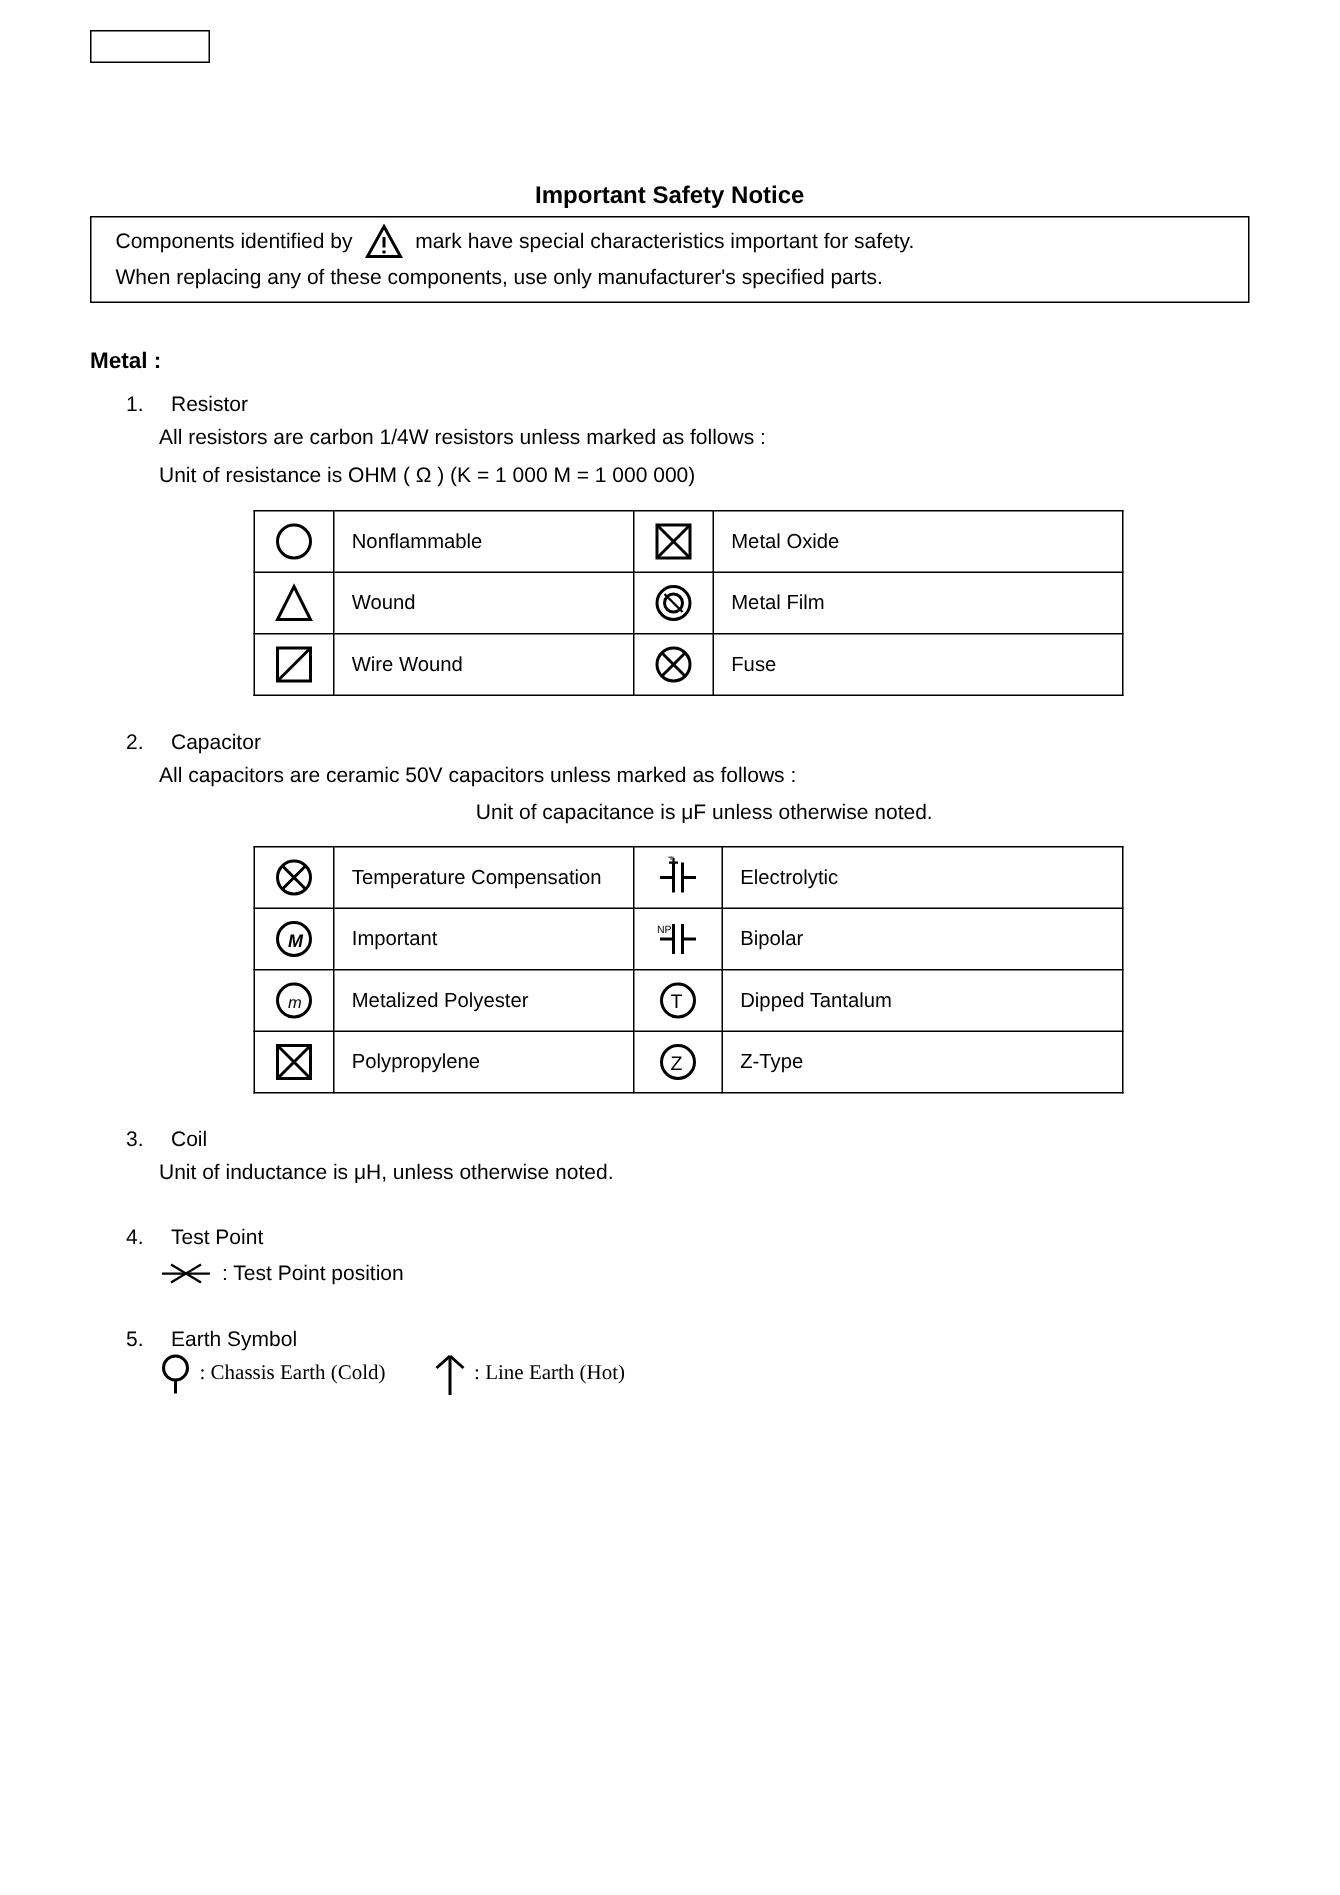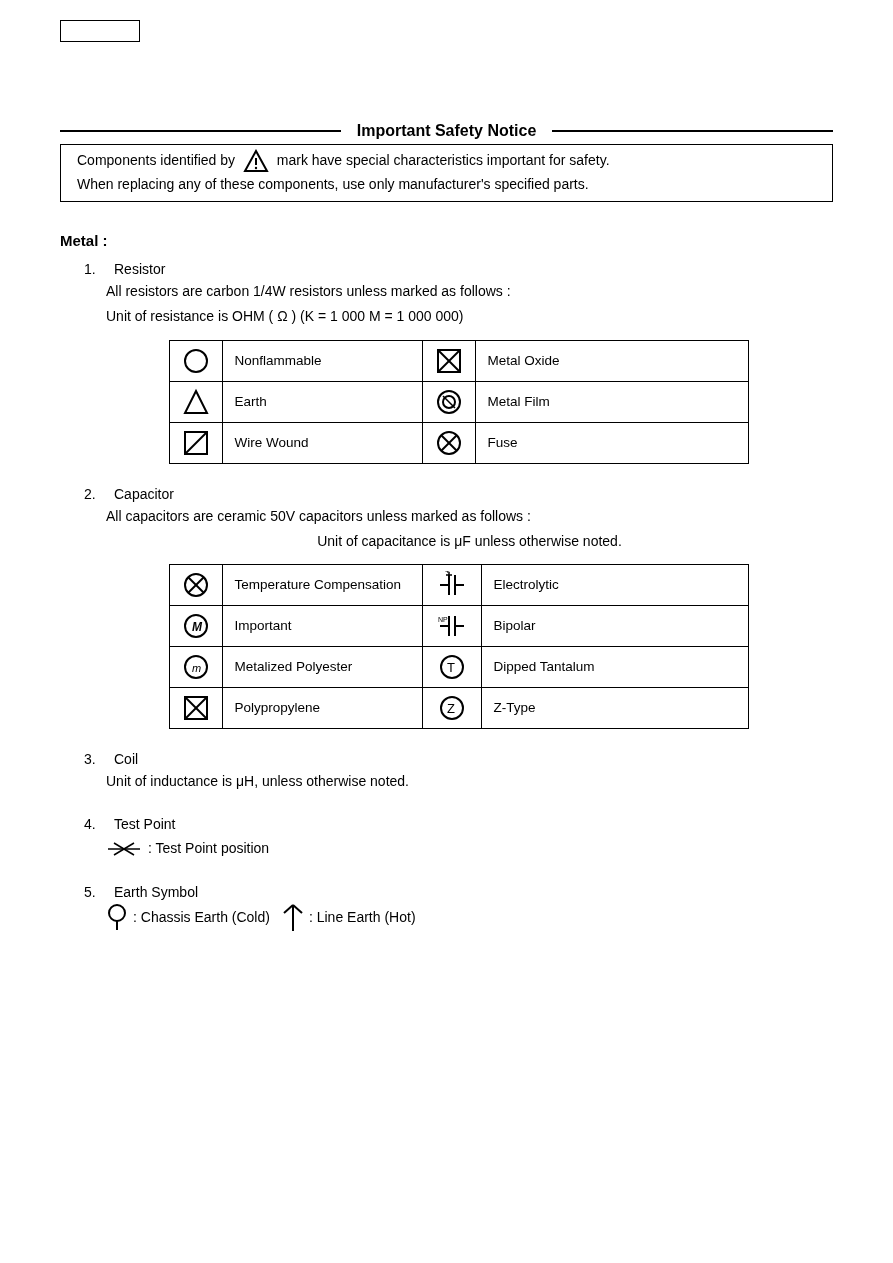--- a/index.html
+++ b/index.html
@@ -19,20 +19,21 @@
       height: 22px;
       border: 1.5px solid #000;
       margin-bottom: 80px;
     }
 
     
     .safety-title-row {
       display: flex;
       align-items: center;
       margin-bottom: 4px;
+      flex-direction: column;
     }
     .safety-title-line {
       flex: 1;
       height: 1.5px;
       background: #000;
     }
     .safety-title-text {
       font-weight: bold;
       font-size: 16px;
       padding: 0 16px;
@@ -159,21 +160,21 @@
           </svg>
         </td>
         <td>Metal Oxide</td>
       </tr>
       <tr>
         <td class="symbol-cell">
           <svg width="28" height="28" viewBox="0 0 28 28" class="inline-sym">
             <polygon points="14,3 25,25 3,25" fill="none" stroke="#000" stroke-width="2"></polygon>
           </svg>
         </td>
-        <td class="label-cell">Earth</td>
+        <td class="label-cell">Wound</td>
         <td class="symbol-cell">
           <svg width="28" height="28" viewBox="0 0 28 28" class="inline-sym">
             <circle cx="14" cy="14" r="11" fill="none" stroke="#000" stroke-width="2"></circle>
             <circle cx="14" cy="14" r="6" fill="none" stroke="#000" stroke-width="2"></circle>
             <line x1="8" y1="8" x2="20" y2="20" stroke="#000" stroke-width="1.5"></line>
           </svg>
         </td>
         <td>Metal Film</td>
       </tr>
       <tr>
@@ -313,21 +314,21 @@
       </span>
       <span>: Test Point position</span>
     </div>
   </div>
 
   <div style="padding-left:24px; margin-bottom:22px;">
     <div class="list-row">
       <span class="num-label">5.</span>
       <span>Earth Symbol</span>
     </div>
-    <div style="padding-left:22px; display:flex; align-items:flex-start; gap:12px; line-height:2;">
+    <div style="padding-left:22px; display:flex; align-items:flex-start; gap:32px; line-height:2;font-family:Liberation Serif, serif;">
 
       <span style="display:inline-flex; align-items:center; gap:5px;">
         <span>
           <svg width="22" height="28" viewBox="0 0 22 28" class="inline-sym">
             <circle cx="11" cy="10" r="8" fill="none" stroke="#000" stroke-width="2"></circle>
             <line x1="11" y1="18" x2="11" y2="27" stroke="#000" stroke-width="2"></line>
           </svg>
         </span>
         <span>: Chassis Earth (Cold)</span>
       </span>

